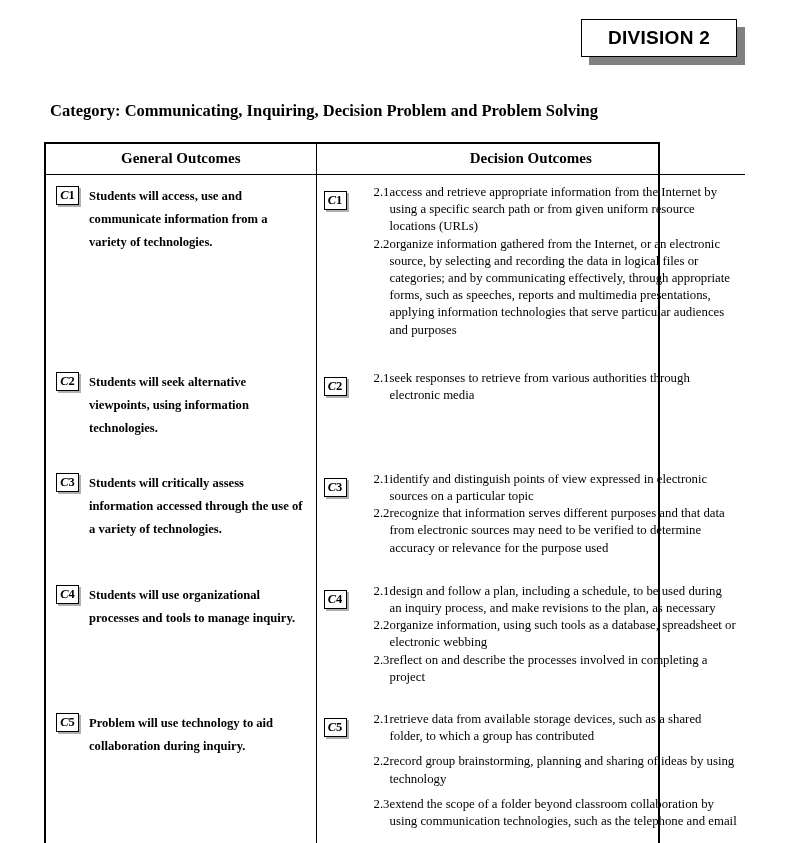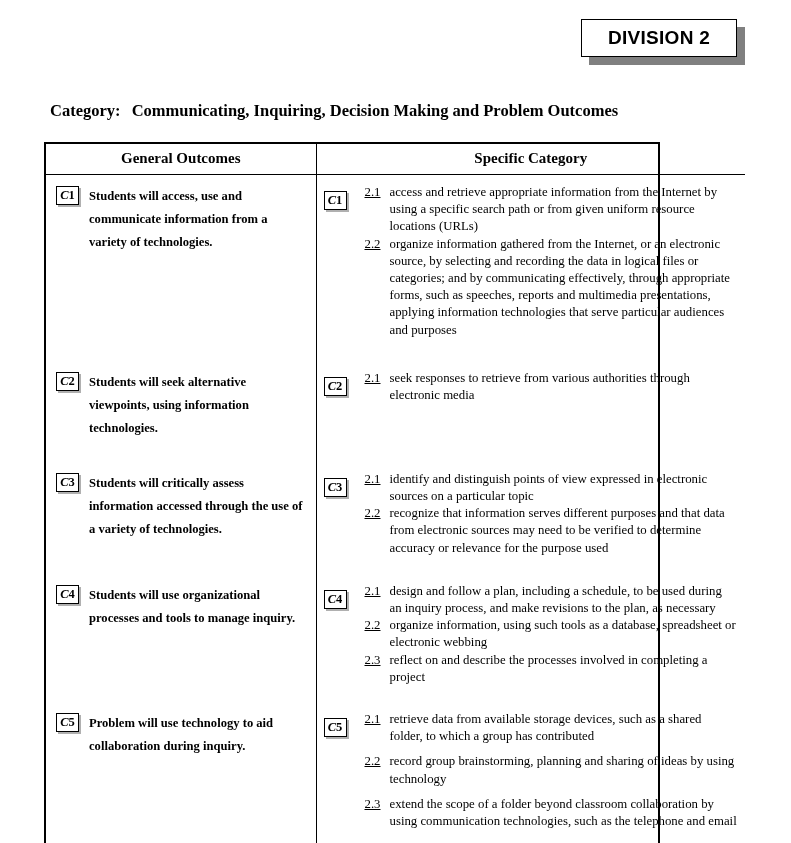--- a/index.html
+++ b/index.html
@@ -56,21 +56,21 @@
 
   
   #category-heading {
     position: absolute;
     left: 50px;
     top: 101px;
     font-weight: bold;
     font-size: 16.5px;
     white-space: nowrap;
   }
-  #category-heading .cat-label { margin-right: 7px; }
+  #category-heading .cat-label { }
 
   
   #outcomes-table {
     position: absolute;
     left: 44px;
     top: 142px;
     width: 616px;
     border: 2px solid #000000;
     border-collapse: collapse;
     background: #ffffff;
@@ -163,22 +163,21 @@
   }
   .so-item {
     display: flex;
     align-items: flex-start;
     font-size: 12.8px;
     line-height: 17.2px;
   }
   .so-num {
     flex: 0 0 auto;
     width: 34px;
-    text-align: center;
-    text-decoration: underline;
+    text-align: right;
   }
   .so-desc { flex: 1 1 auto; }
 
   
   .spacer-c1 { height: 22px; }
   .spacer-c2 { height: 22px; }
   .spacer-c3 { height: 17px; }
   .spacer-c4 { height: 16px; }
   .spacer-c5 { height: 14px; }
   .gap-item { margin-top: 0; }
@@ -189,33 +188,33 @@
 
 <div id="division-banner">
   <div class="shadow"></div>
   <div class="box">
     <span class="label">DIVISION 2</span>
   </div>
 </div>
 
 <div id="category-heading">
   <span class="cat-label">Category:</span>
-  <span class="cat-text">Communicating, Inquiring, Decision Making and Problem Outcomes</span>
+  <span class="cat-text">Communicating, Inquiring, Decision Problem and Problem Solving</span>
 </div>
 
 <div id="outcomes-table">
   <table>
     <colgroup>
       <col class="col-general">
       <col class="col-specific">
     </colgroup>
     <thead>
       <tr>
         <th class="hdr-cell left-hdr">General Outcomes</th>
-        <th class="hdr-cell">Specific Category</th>
+        <th class="hdr-cell">Decision Outcomes</th>
       </tr>
     </thead>
     <tbody>
 
       <tr>
         <td class="body-cell left-body">
           <div class="go-block">
             <div class="code-badge left-badge">
               <div class="badge-shadow"></div>
               <div class="badge-box">

